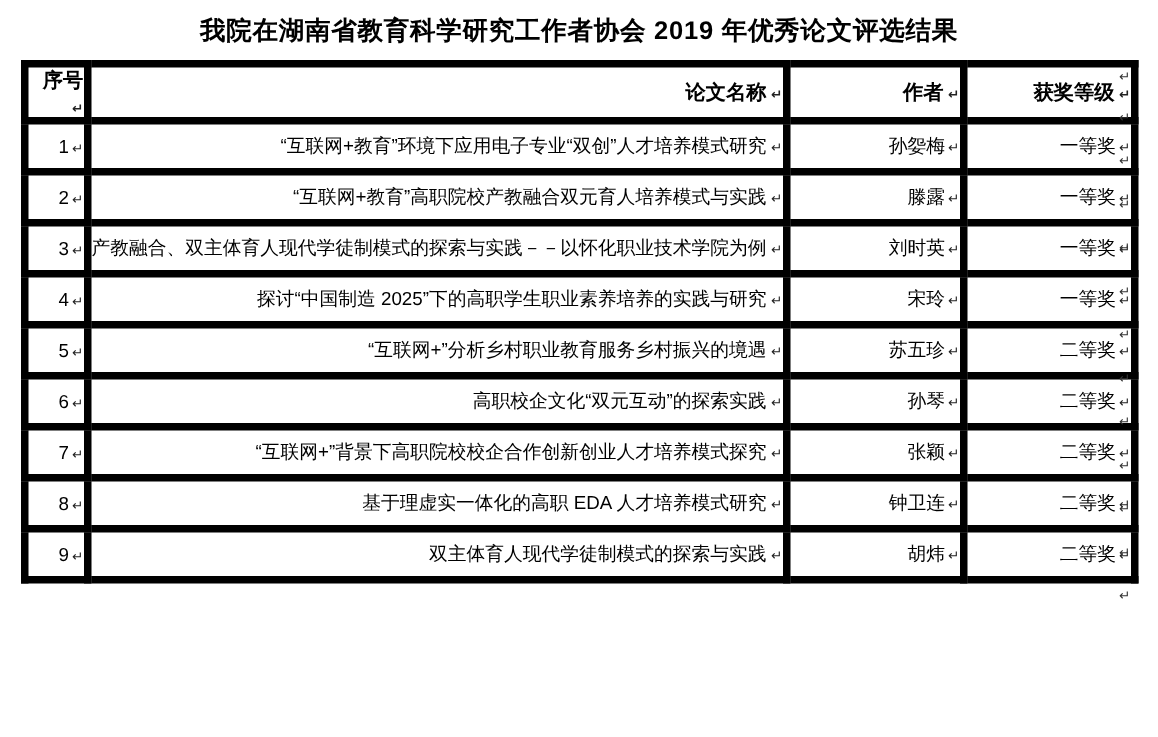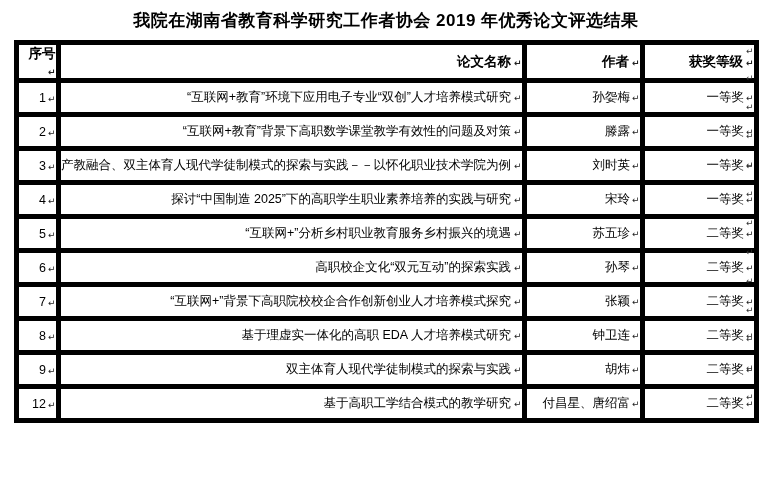--- a/index.html
+++ b/index.html
@@ -104,21 +104,21 @@
     </thead>
     <tbody>
       <tr>
         <td><span>1</span><span class="pm">↵</span></td>
         <td class="cell-title"><span>“互联网+教育”环境下应用电子专业“双创”人才培养模式研究</span><span class="pm">↵</span></td>
         <td><span>孙妴梅</span><span class="pm">↵</span></td>
         <td><span>一等奖</span><span class="pm">↵</span></td>
       </tr>
       <tr>
         <td><span>2</span><span class="pm">↵</span></td>
-        <td class="cell-title"><span>“互联网+教育”背景下高职数学课堂教学有效性的问题及对策</span><span class="pm">↵</span></td>
+        <td class="cell-title"><span>“互联网+教育”高职院校产教融合双元育人培养模式与实践</span><span class="pm">↵</span></td>
         <td><span>滕露</span><span class="pm">↵</span></td>
         <td><span>一等奖</span><span class="pm">↵</span></td>
       </tr>
       <tr>
         <td><span>3</span><span class="pm">↵</span></td>
         <td class="cell-title"><span>产教融合、双主体育人现代学徒制模式的探索与实践－－以怀化职业技术学院为例</span><span class="pm">↵</span></td>
         <td><span>刘时英</span><span class="pm">↵</span></td>
         <td><span>一等奖</span><span class="pm">↵</span></td>
       </tr>
       <tr>
@@ -150,26 +150,20 @@
         <td class="cell-title"><span>基于理虚实一体化的高职 EDA 人才培养模式研究</span><span class="pm">↵</span></td>
         <td><span>钟卫连</span><span class="pm">↵</span></td>
         <td><span>二等奖</span><span class="pm">↵</span></td>
       </tr>
       <tr>
         <td><span>9</span><span class="pm">↵</span></td>
         <td class="cell-title"><span>双主体育人现代学徒制模式的探索与实践</span><span class="pm">↵</span></td>
         <td><span>胡炜</span><span class="pm">↵</span></td>
         <td><span>二等奖</span><span class="pm">↵</span></td>
       </tr>
-      <tr>
-        <td><span>12</span><span class="pm">↵</span></td>
-        <td class="cell-title"><span>基于高职工学结合模式的教学研究</span><span class="pm">↵</span></td>
-        <td><span>付昌星、唐绍富</span><span class="pm">↵</span></td>
-        <td><span>二等奖</span><span class="pm">↵</span></td>
-      </tr>
     </tbody>
   </table>
 
   <div class="side-marks">
     <div>↵</div>
     <div>↵</div>
     <div>↵</div>
     <div>↵</div>
     <div>↵</div>
     <div>↵</div>

